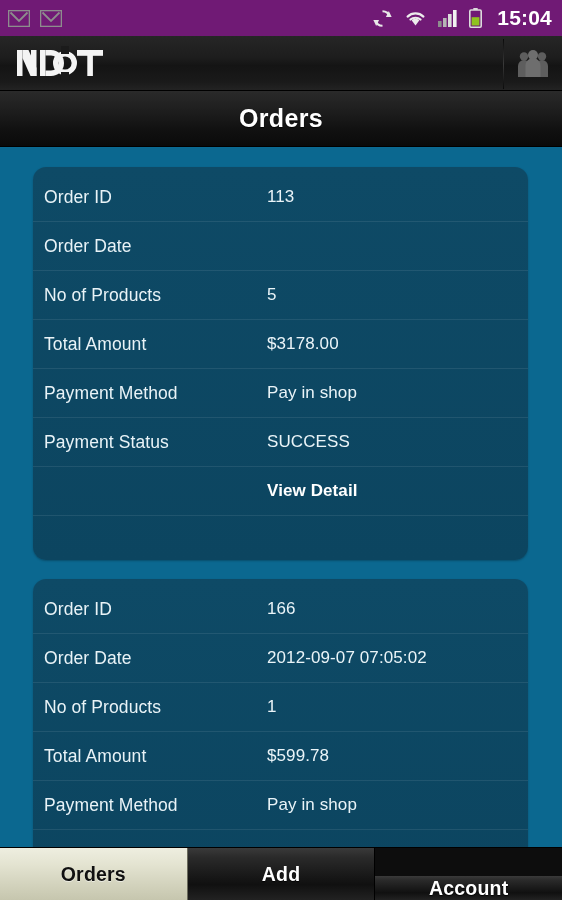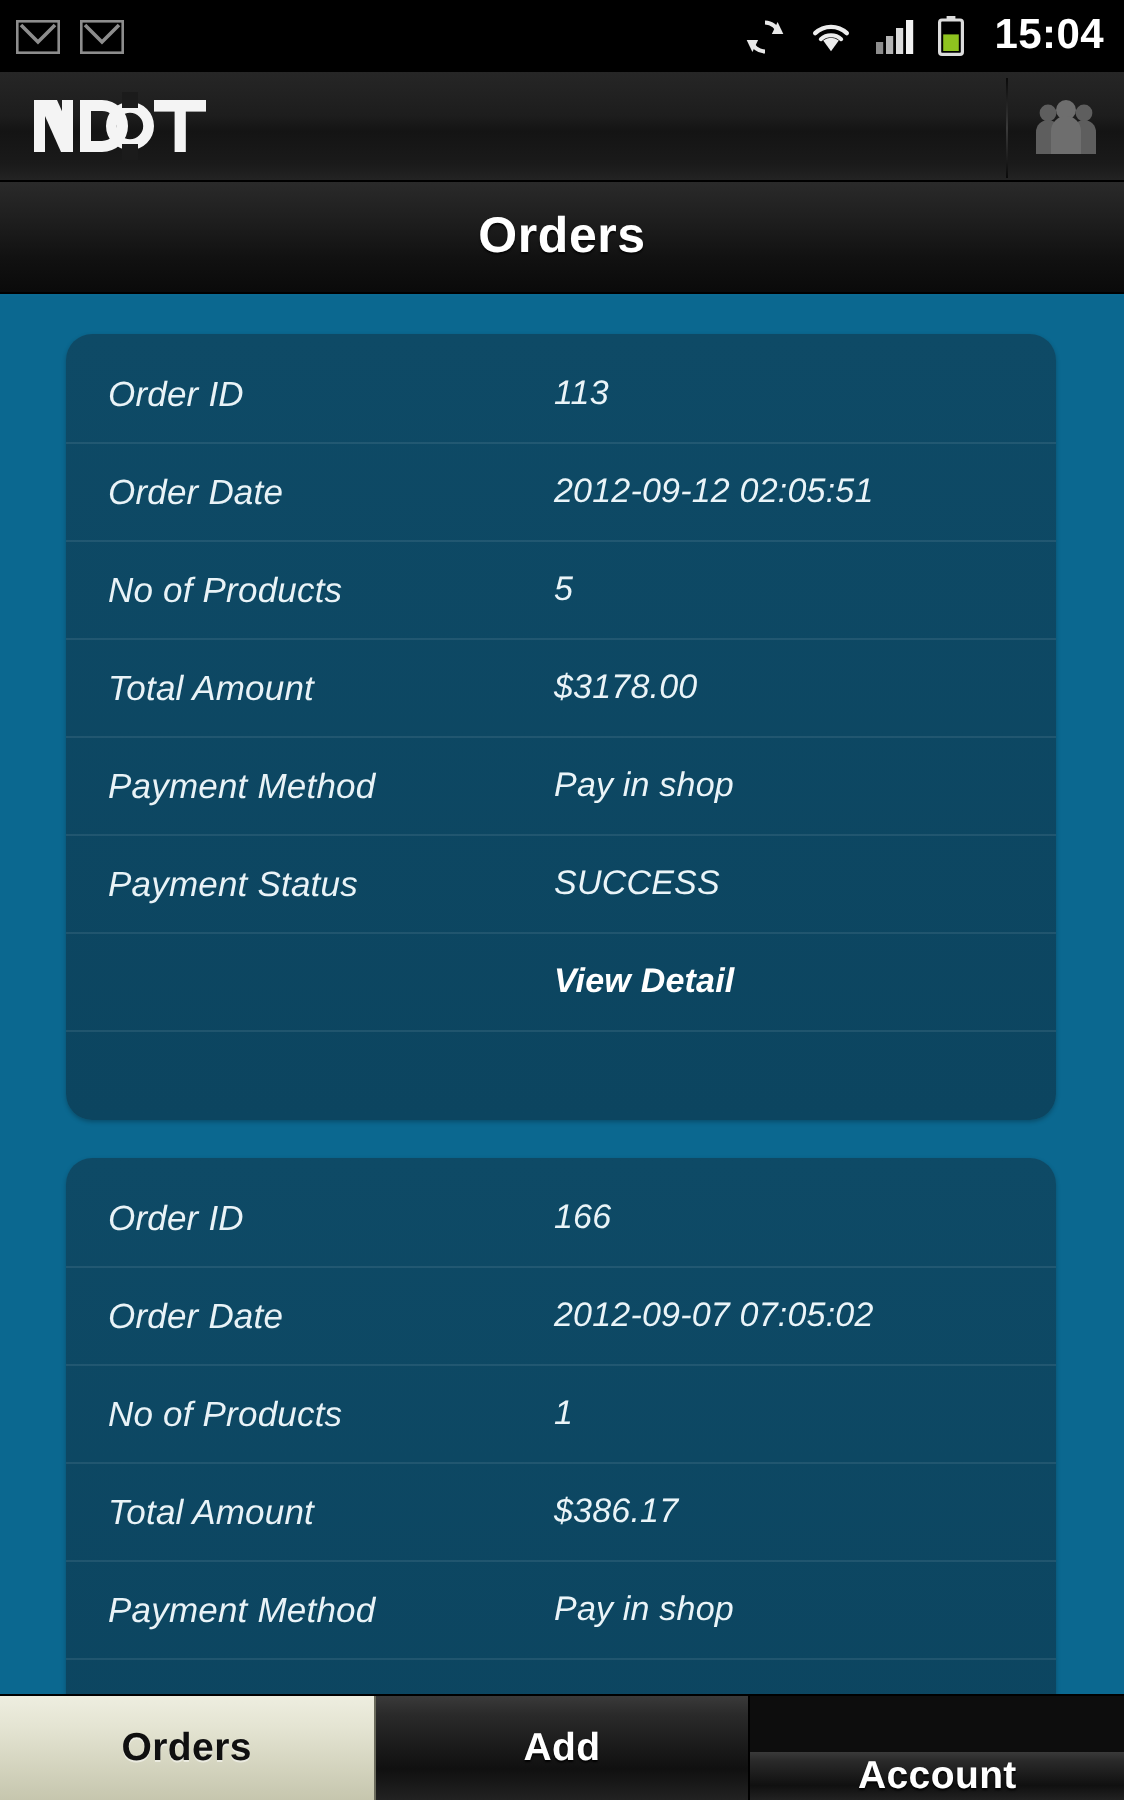--- a/index.html
+++ b/index.html
@@ -14,21 +14,21 @@
     position:relative;
     width:562px; height:900px;
     background:#0a6a93;
     overflow:hidden;
   }
 
   
   .statusbar {
     position:absolute; top:0; left:0;
     width:562px; height:36px;
-    background:#000000;
+    background:#701a75;
     display:flex; align-items:center;
     padding:0 10px 0 8px;
   }
   .sb-left { display:flex; align-items:center; gap:10px; }
   .sb-right { margin-left:auto; display:flex; align-items:center; gap:11px; }
   .sb-clock {
     color:#ffffff; font-size:21px; font-weight:bold;
     letter-spacing:0.2px; margin-left:4px;
     font-family:"Liberation Sans", sans-serif;
   }
@@ -92,22 +92,21 @@
     margin:19px 34px 0 33px;
     background:linear-gradient(to bottom,#0e4a66 0%,#0c4560 100%);
     border-radius:13px;
     padding:6px 0 0 0;
     box-shadow:0 1px 2px rgba(0,0,0,.25);
   }
   .row {
     height:49px;
     display:flex; align-items:center;
     border-bottom:1px solid rgba(255,255,255,0.085);
-    padding:0 10px;
-    font-style:italic;
+    padding:0 0;
   }
   .row:last-child { border-bottom:none; }
   .row .lbl {
     width:234px; flex:0 0 234px;
     color:#e9f3f7; font-size:17.5px;
     padding-left:11px;
     letter-spacing:.1px;
   }
   .row .val {
     color:#eaf4f8; font-size:17px;
@@ -237,21 +236,20 @@
 
   <div class="content">
 
     <div class="card">
       <div class="row">
         <span class="lbl">Order ID</span>
         <span class="val">113</span>
       </div>
       <div class="row">
         <span class="lbl">Order Date</span>
-        <span class="val">2012-09-12 02:05:51</span>
       </div>
       <div class="row">
         <span class="lbl">No of Products</span>
         <span class="val">5</span>
       </div>
       <div class="row">
         <span class="lbl">Total Amount</span>
         <span class="val">$3178.00</span>
       </div>
       <div class="row">
@@ -277,21 +275,21 @@
       <div class="row">
         <span class="lbl">Order Date</span>
         <span class="val">2012-09-07 07:05:02</span>
       </div>
       <div class="row">
         <span class="lbl">No of Products</span>
         <span class="val">1</span>
       </div>
       <div class="row">
         <span class="lbl">Total Amount</span>
-        <span class="val">$386.17</span>
+        <span class="val">$599.78</span>
       </div>
       <div class="row">
         <span class="lbl">Payment Method</span>
         <span class="val">Pay in shop</span>
       </div>
       <div class="row">
         <span class="lbl">Payment Status</span>
         <span class="val">SUCCESS</span>
       </div>
 

